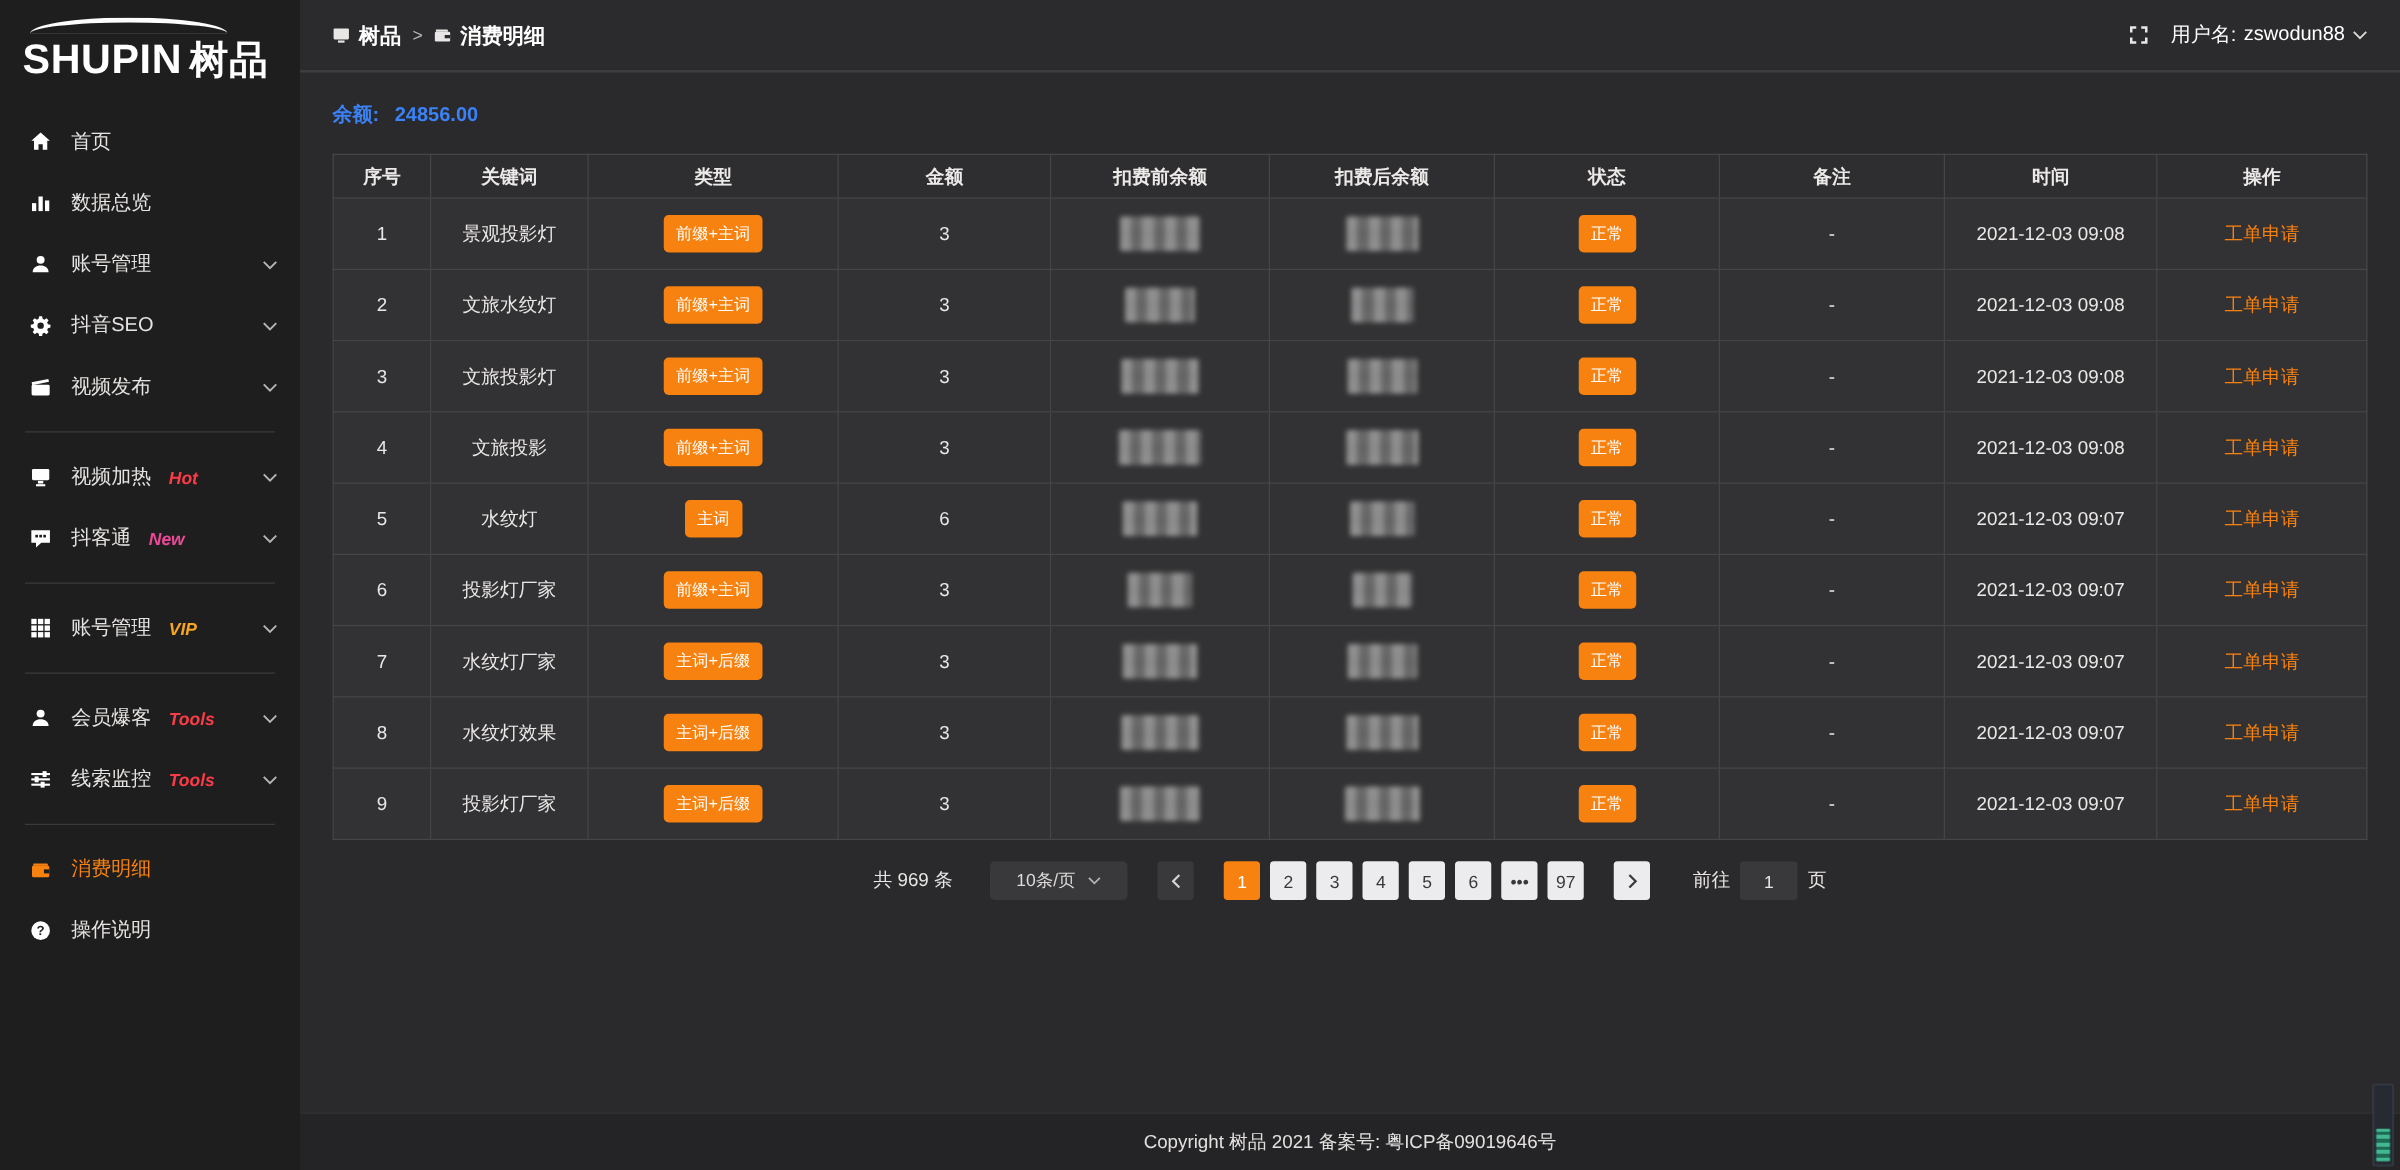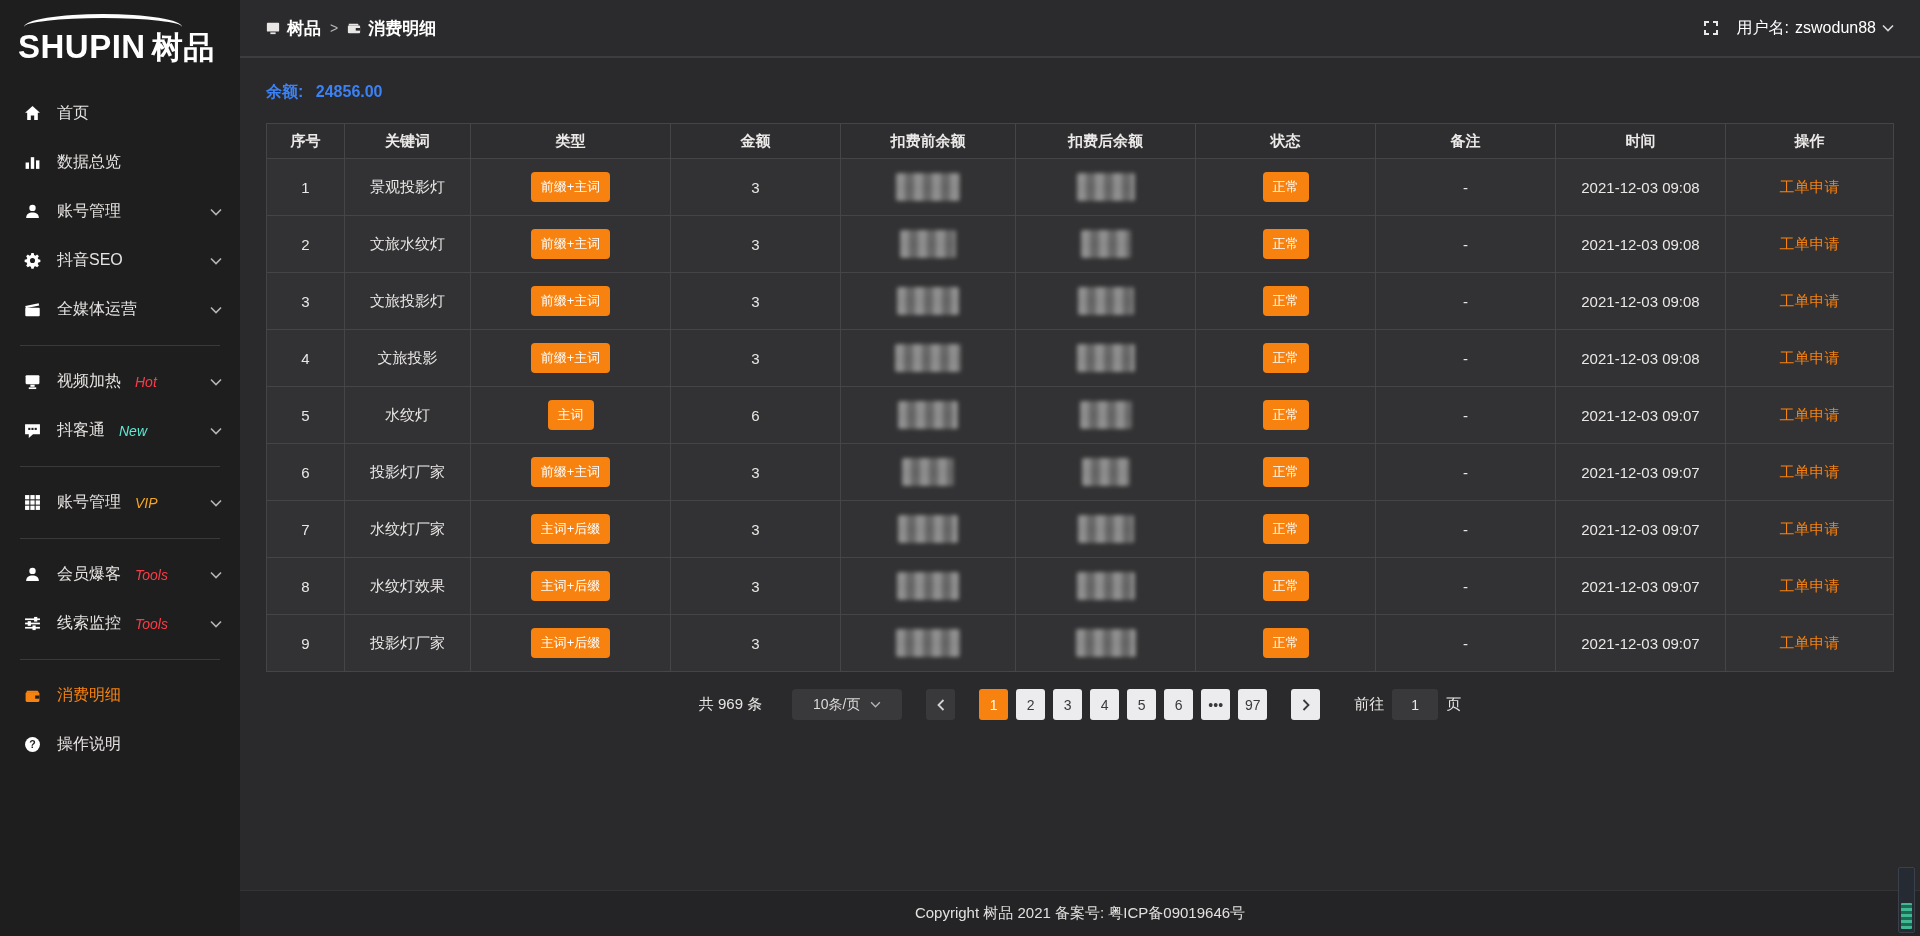--- a/index.html
+++ b/index.html
@@ -13,21 +13,21 @@
   .logo-arc { width:158px; height:13px; border-top:4px solid #fdfdfd;
     border-radius:50% 50% 0 0 / 100% 100% 0 0; margin-left:6px; }
   .logo-text { font-size:33px; font-weight:800; letter-spacing:.5px; white-space:nowrap; }
   .logo-cn { font-size:31px; font-weight:800; margin-left:6px; }
   .nav { margin-top:10px; }
   .nav-item { height:49px; display:flex; align-items:center; padding:0 18px 0 24px;
     color:#e6e4e2; cursor:pointer; font-size:16px; }
   .nav-item .ic { width:18px; height:18px; display:flex; align-items:center; color:#fff; flex:0 0 18px; }
   .nav-item .ic svg { width:17px; height:17px; }
   .nav-item .lbl { margin-left:15px; }
-  .nav-item .bdg { margin-left:14px; font-size:14px; font-weight:normal; font-style:italic; }
+  .nav-item .bdg { margin-left:14px; font-size:14px; font-weight:bold; font-style:italic; }
   .nav-item .chev { margin-left:auto; color:#b7b5b3; display:flex; }
   .nav-item.active { color:#f8820f; }
   .nav-item.active .ic { color:#f8820f; }
   .nav-divider { height:1px; background:#3b3a3a; margin:11px 20px; }
 
   
   .main { flex:1; display:flex; flex-direction:column; height:100%; }
   .topbar { height:58px; background:#2b2a2c; border-bottom:2px solid #3d3c3e;
     display:flex; align-items:center; padding:0 26px; color:#fff; flex:0 0 58px; }
   .crumbs { display:flex; align-items:center; font-size:17px; font-weight:bold; gap:9px; }
@@ -139,21 +139,21 @@
             </svg>
           </span>
         </div>
         <div class="nav-item">
           <span class="ic">
             <svg viewBox="0 0 16 16" fill="currentColor">
               <path d="M1.2 4.6 L13.8 2 l.5 2.2 L1.7 6.8z"></path>
               <rect x="1.2" y="6.4" width="13.6" height="8" rx="1"></rect>
             </svg>
           </span>
-          <span class="lbl">全媒体运营</span>
+          <span class="lbl">视频发布</span>
           <span class="chev">
             <svg width="12" height="8" viewBox="0 0 12 8" fill="none" stroke="#b7b5b3" stroke-width="1.6">
               <path d="M1 1.5 L6 6.5 L11 1.5"></path>
             </svg>
           </span>
         </div>
         <div class="nav-divider"></div>
         <div class="nav-item">
           <span class="ic">
             <svg viewBox="0 0 16 16" fill="currentColor">
@@ -173,21 +173,21 @@
         <div class="nav-item">
           <span class="ic">
             <svg viewBox="0 0 16 16" fill="currentColor">
               <path d="M1 2h14v9.5H8.5L4.5 15v-3.5H1z"></path>
               <rect x="4" y="5.5" width="2" height="2" fill="#1f1e1e"></rect>
               <rect x="7" y="5.5" width="2" height="2" fill="#1f1e1e"></rect>
               <rect x="10" y="5.5" width="2" height="2" fill="#1f1e1e"></rect>
             </svg>
           </span>
           <span class="lbl">抖客通</span>
-          <span class="bdg" style="color: #5eead4;">New</span>
+          <span class="bdg" style="color: #ec4899;">New</span>
           <span class="chev">
             <svg width="12" height="8" viewBox="0 0 12 8" fill="none" stroke="#b7b5b3" stroke-width="1.6">
               <path d="M1 1.5 L6 6.5 L11 1.5"></path>
             </svg>
           </span>
         </div>
         <div class="nav-divider"></div>
         <div class="nav-item">
           <span class="ic">
             <svg viewBox="0 0 16 16" fill="currentColor">

